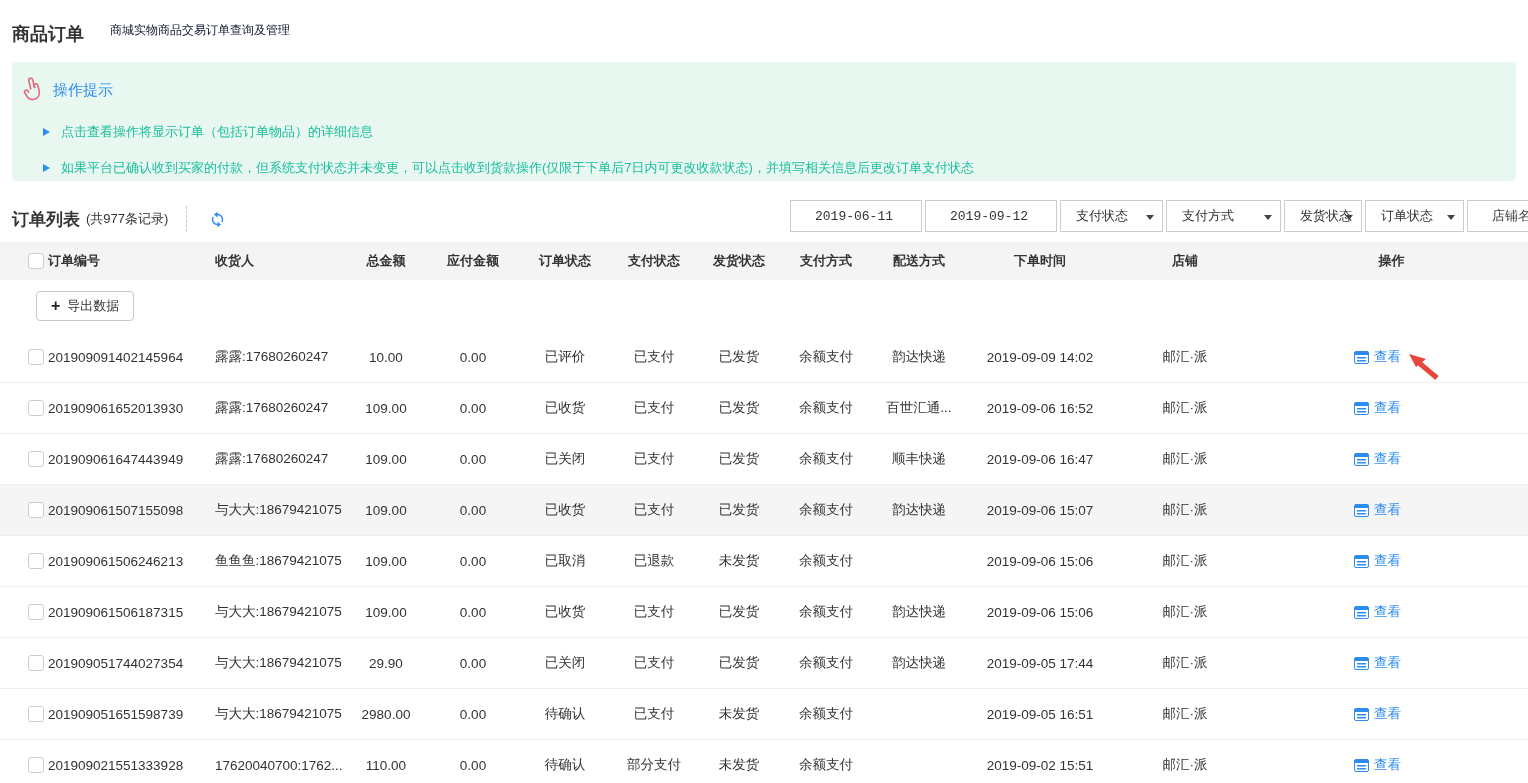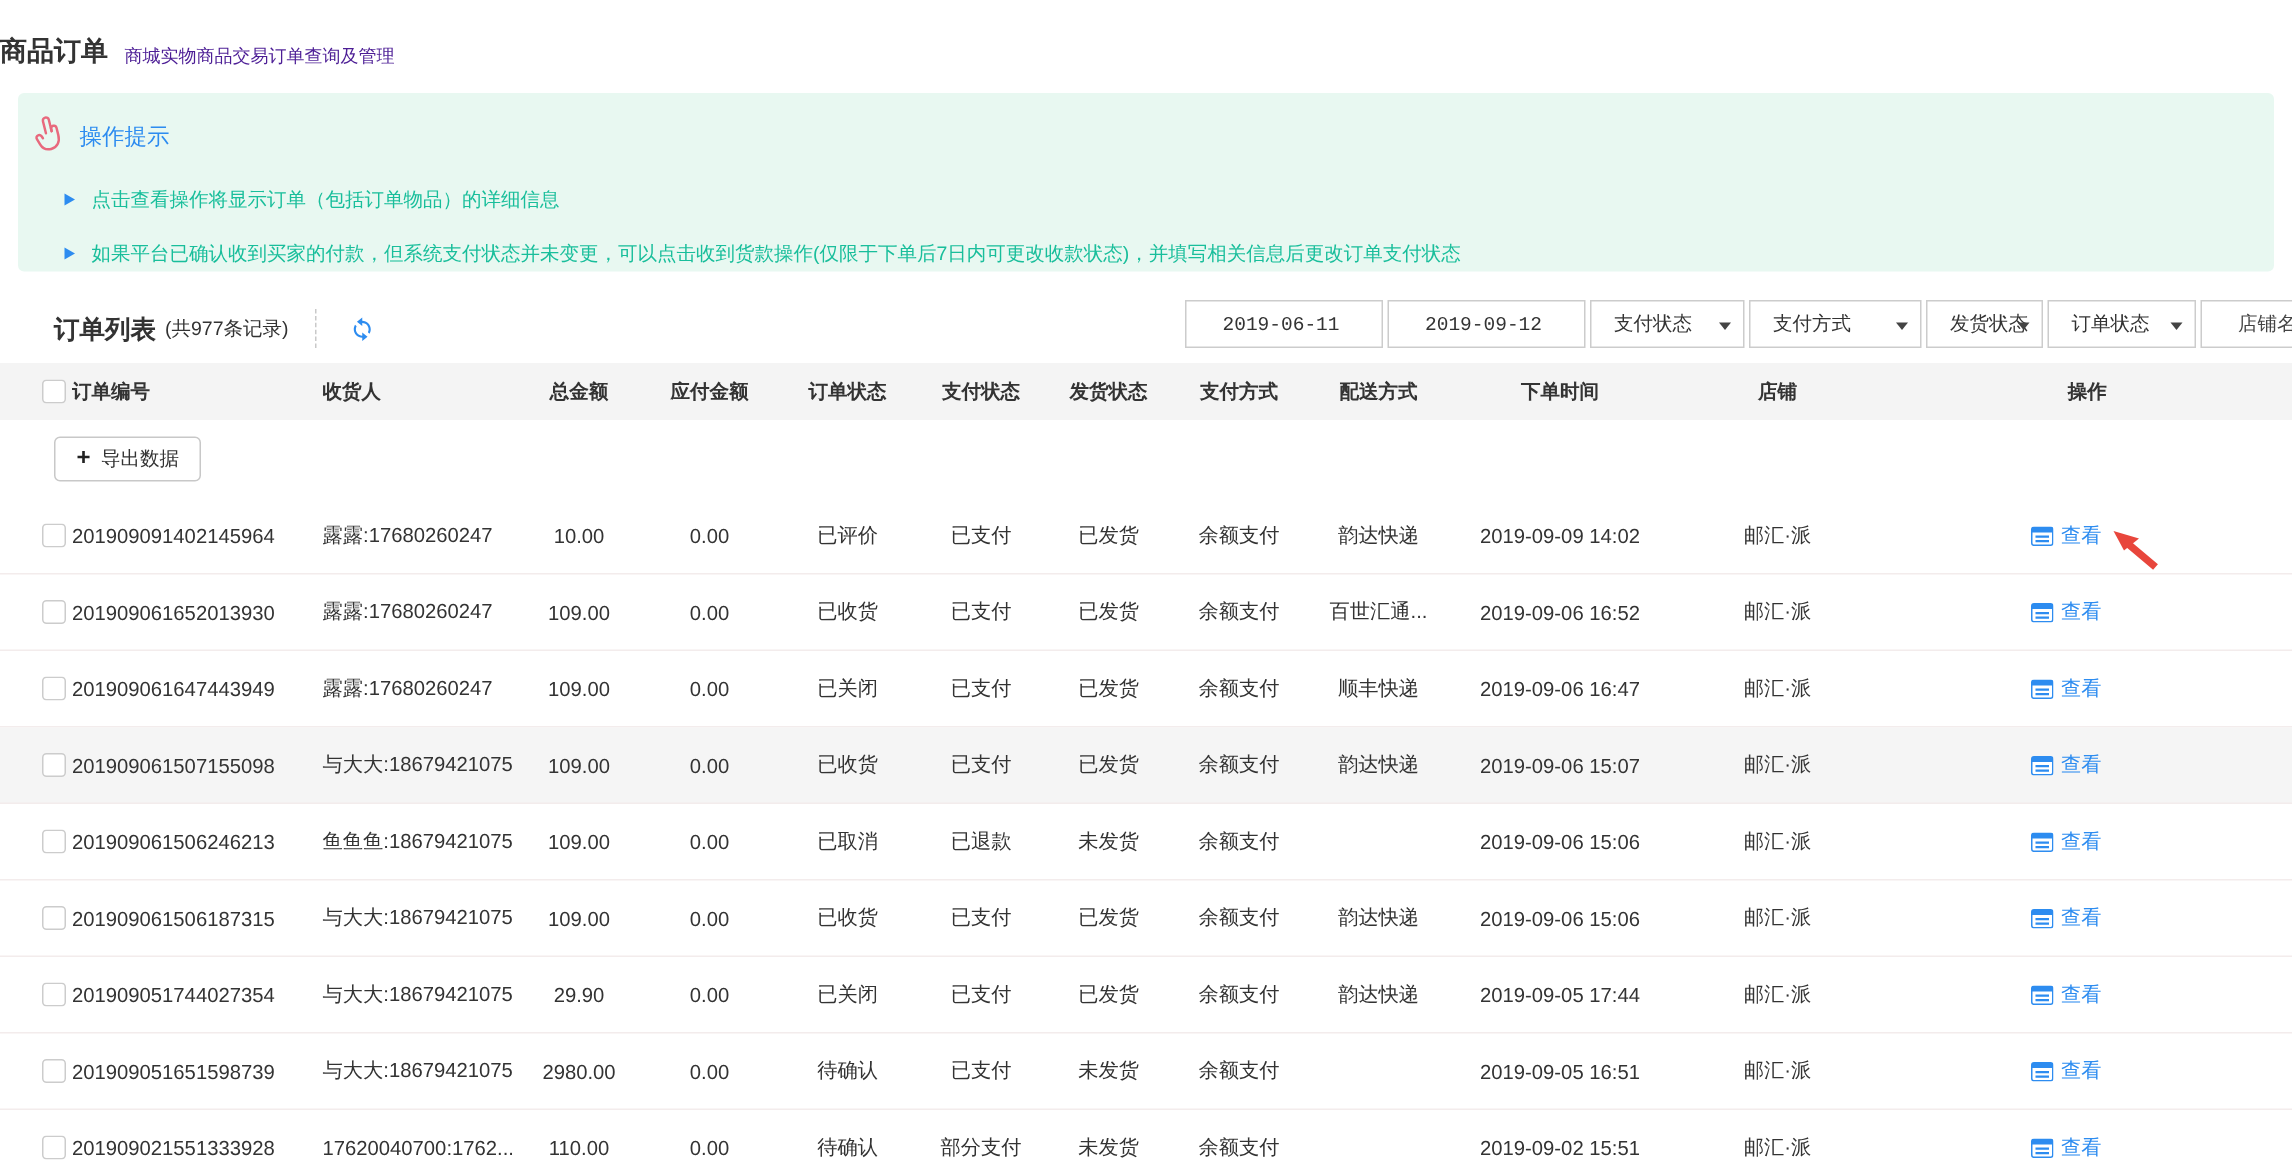--- a/index.html
+++ b/index.html
@@ -12,32 +12,32 @@
     --row-alt:#f5f5f5;
     --cols:48px 167px 132px 78px 96px 88px 90px 80px 94px 92px 150px 140px 1fr;
   }
   *{box-sizing:border-box;}
   html,body{margin:0;padding:0;}
   body{
     width:1528px;height:783px;overflow:hidden;background:#fff;color:#333;
     font-family:"Liberation Sans","DejaVu Sans",sans-serif;font-size:13px;
   }
   
-  .page-header{padding:22px 12px 0 0;display:flex;align-items:flex-end;gap:11px;}
+  .page-header{padding:22px 12px 0 12px;display:flex;align-items:flex-start;gap:26px;}
   .page-title{font-size:18px;font-weight:bold;color:#333;}
-  .page-subtitle{font-size:12px;color:#4c1d95;}
+  .page-subtitle{font-size:12px;color:#0f172a;}
   
   .tips-box{margin:16px 12px 0 12px;background:var(--tips-bg);border-radius:4px;padding:14px 24px 20px 11px;height:119px;}
   .tips-title{display:flex;align-items:center;gap:8px;color:var(--accent);font-size:15px;}
   .hand-icon{transform:rotate(-14deg);display:inline-block;}
   .tip-item{display:flex;align-items:center;gap:11px;margin:18px 0 0 20px;font-size:13px;color:var(--tip-green);}
   .tri{width:0;height:0;border-left:7px solid var(--accent);border-top:4.5px solid transparent;border-bottom:4.5px solid transparent;flex:none;}
   
   .list-bar{position:relative;height:46px;margin-top:15px;}
-  .list-left{display:flex;align-items:center;padding-left:12px;height:100%;margin-left:24px;}
+  .list-left{display:flex;align-items:center;padding-left:12px;height:100%;}
   .list-title{font-size:17px;font-weight:bold;}
   .list-count{font-size:13px;margin-left:6px;}
   .vdash{width:0;height:26px;border-left:1px dashed #c9c9c9;margin:0 22px 0 18px;}
   .refresh-btn{cursor:pointer;display:flex;align-items:center;}
   .list-filters{position:absolute;top:4px;left:790px;display:flex;gap:3px;}
   .f-input,.f-select{height:32px;border:1px solid #ccc;background:#fff;font-size:13px;color:#333;}
   .f-input{padding:0 24px;outline:none;font-family:Liberation Mono, monospace;}
   .f-input::placeholder{color:#444;opacity:1;}
   .f-date{width:132px;}
   .f-shop{width:120px;flex:none;}

